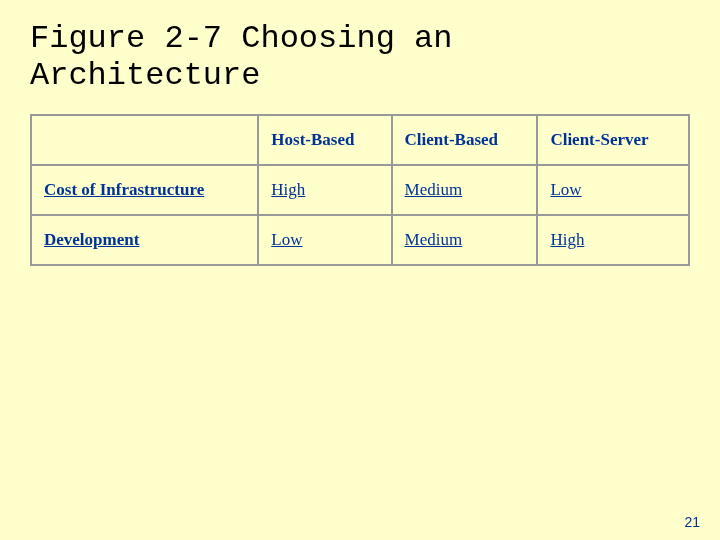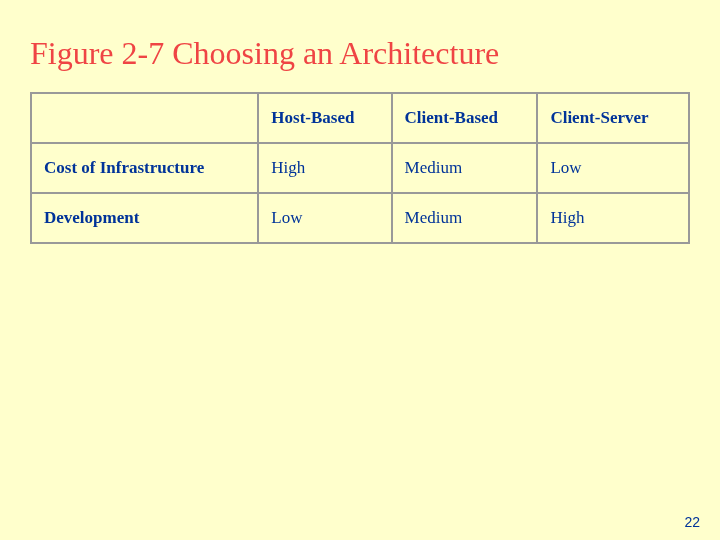--- a/index.html
+++ b/index.html
@@ -19,26 +19,25 @@
 
     .page-container {
       width: 720px;
       height: 540px;
       background-color: #ffffcc;
       padding: 20px 30px 20px 30px;
       position: relative;
     }
 
     .title {
-      color: #ef4444;
+      color: #000000;
       font-size: 32px;
       font-weight: normal;
       margin-bottom: 20px;
-      font-family: Liberation Serif, serif;
-      margin-top: 15px;
+      font-family: Liberation Mono, monospace;
     }
 
     .table-wrapper {
       width: 660px;
       margin: 0 auto;
     }
 
     table {
       width: 100%;
       border-collapse: collapse;
@@ -57,20 +56,21 @@
       background-color: #ffffcc;
       font-weight: bold;
       color: #003399;
       font-size: 17px;
     }
 
     td {
       background-color: #ffffcc;
       color: #003399;
       font-weight: normal;
+      text-decoration: underline;
     }
 
     td.row-header {
       font-weight: bold;
       color: #003399;
     }
 
     .header-row th:first-child {
       background-color: #ffffcc;
       border: 2px solid #999;
@@ -111,14 +111,14 @@
         <tr>
           <td class="row-header">Development</td>
           <td>Low</td>
           <td>Medium</td>
           <td>High</td>
         </tr>
       </tbody>
     </table>
   </div>
 
-  <div class="page-number">22</div>
+  <div class="page-number">21</div>
 </div>
 
 </body></html>

